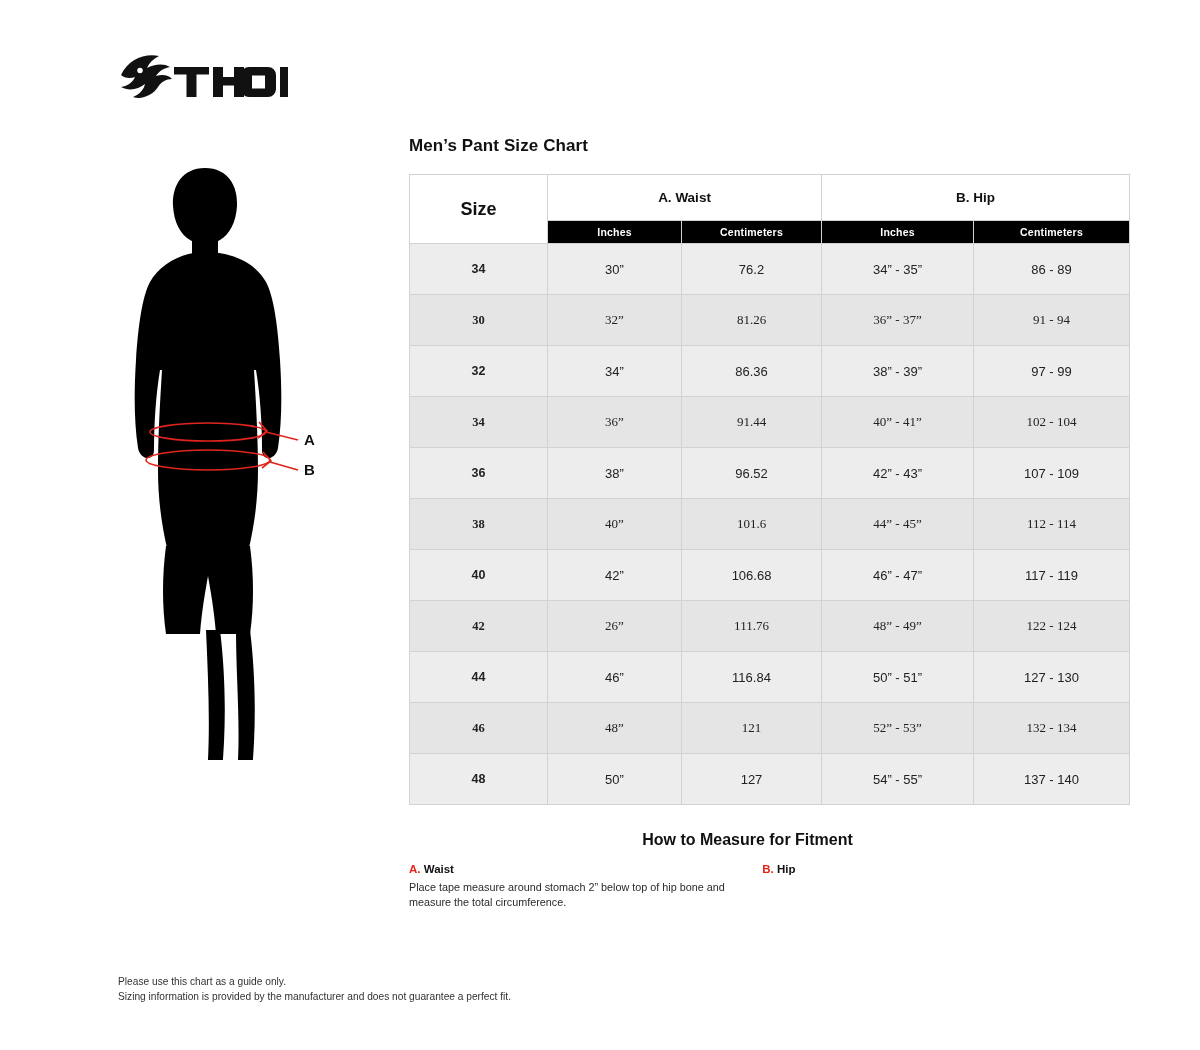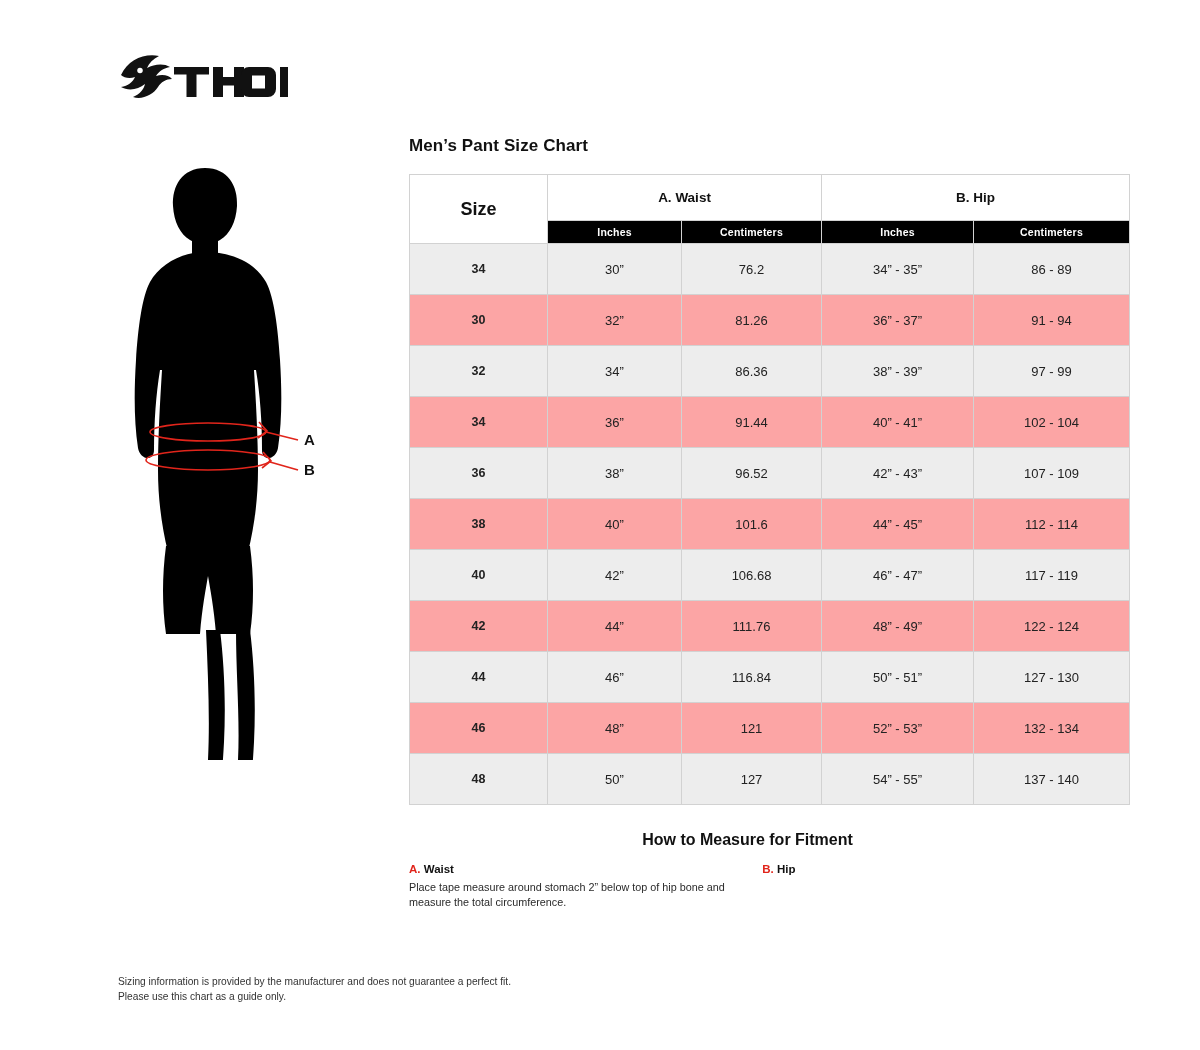--- a/index.html
+++ b/index.html
@@ -86,21 +86,21 @@
   tbody td {
     height: 51px;
     font-size: 13px;
     color: #222;
   }
   tbody td.size-cell {
     font-weight: bold;
     font-size: 12.5px;
   }
   tbody tr.alt td { background: #ededed; }
-  tbody tr.plain td { background: #fca5a5; }
+  tbody tr.plain td { background: #e5e5e5; font-family: Liberation Serif, serif; }
 
   
   h2.howto {
     font-size: 16px;
     font-weight: bold;
     margin: 26px 0 14px 0;
     color: #111;
     text-align: center;
   }
   .measure-cols {
@@ -279,21 +279,21 @@
         </tr>
       <tr class="alt">
           <td class="size-cell">40</td>
           <td>42”</td>
           <td>106.68</td>
           <td>46” - 47”</td>
           <td>117 - 119</td>
         </tr>
       <tr class="plain">
           <td class="size-cell">42</td>
-          <td>44”</td>
+          <td>26”</td>
           <td>111.76</td>
           <td>48” - 49”</td>
           <td>122 - 124</td>
         </tr>
       <tr class="alt">
           <td class="size-cell">44</td>
           <td>46”</td>
           <td>116.84</td>
           <td>50” - 51”</td>
           <td>127 - 130</td>
@@ -329,15 +329,15 @@
       <div class="m-head">
         <span class="letter">B.</span>
         <span>Hip</span>
       </div>
     </div>
   </div>
 
 </div>
 
 <div id="footer">
+  <div>Please use this chart as a guide only.</div>
   <div>Sizing information is provided by the manufacturer and does not guarantee a perfect fit.</div>
-  <div>Please use this chart as a guide only.</div>
 </div>
 
 </body></html>

